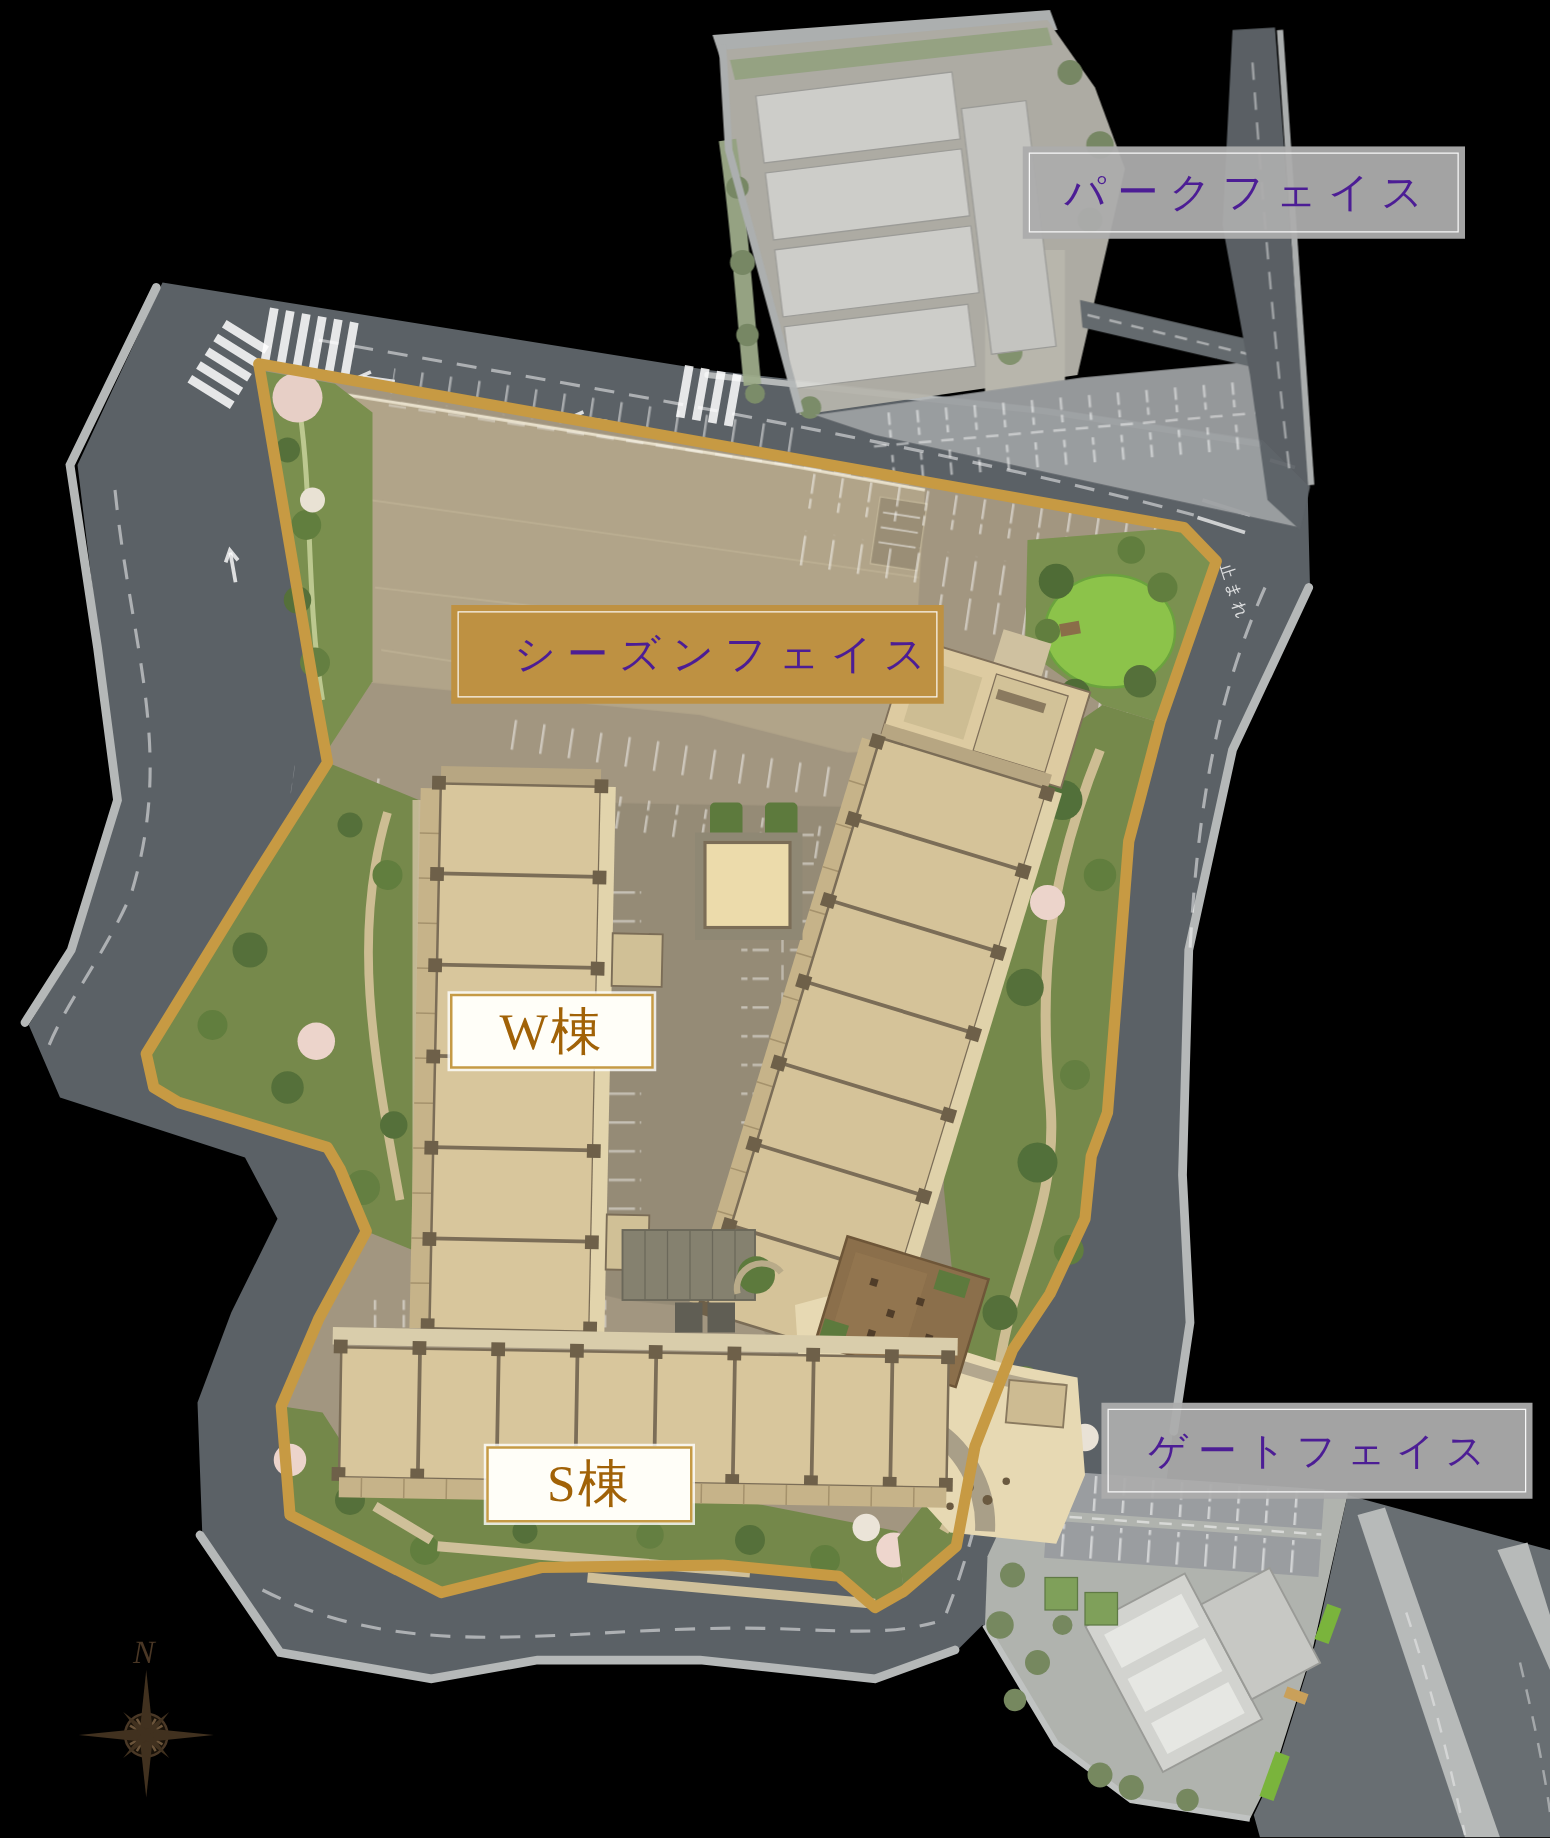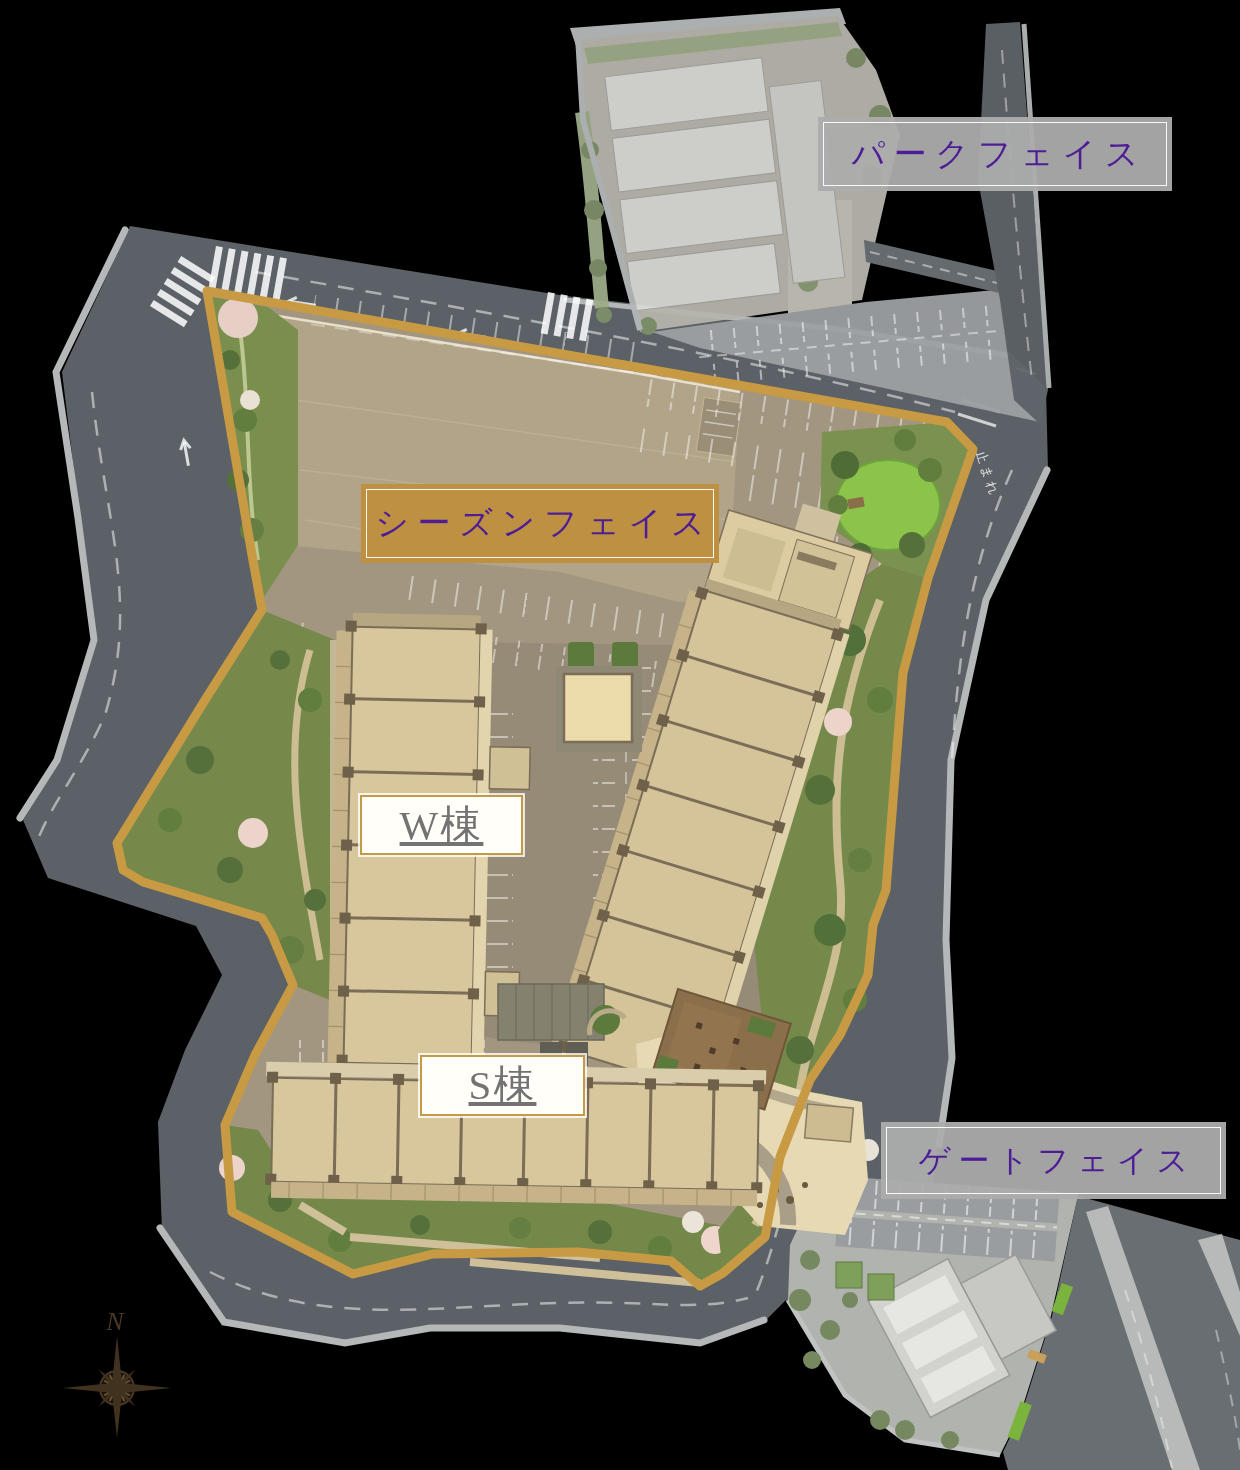--- a/index.html
+++ b/index.html
@@ -10,26 +10,26 @@
   .stage svg{position:absolute;left:0;top:0;}
   .face-label{
     position:absolute;display:flex;align-items:center;justify-content:center;
     color:#4c1d95;letter-spacing:.26em;text-indent:.26em;font-size:33px;
   }
   .face-label::after{
     content:"";position:absolute;inset:5px;
     border:1px solid rgba(255,255,255,.92);pointer-events:none;
   }
   .face-label.gray{background:rgba(172,172,172,.95);}
-  .face-label.gold{background:#BE9142;}
+  .face-label.gold{background:#BE9142;padding-left:36px;}
   .face-label.sm{font-size:31px;}
   .bldg-label{
     position:absolute;display:flex;align-items:center;justify-content:center;
     background:#FFFEF8;border:2px solid #C59A45;box-shadow:0 0 0 2px rgba(255,255,255,.8);
-    color:#737373;font-size:41px;letter-spacing:.05em;text-decoration:underline;
+    color:#a16207;font-size:41px;letter-spacing:.05em;
   }
 </style>
 </head>
 <body>
 
 <div class="stage">
 
 <svg width="1240" height="1470" viewBox="0 0 1240 1470">
   <defs>
     <pattern id="stall" width="23" height="30" patternUnits="userSpaceOnUse">
@@ -442,17 +442,17 @@
   </g>
 </svg>
 
 <div class="face-label gray" style="left:818px;top:117px;width:354px;height:74px;">パークフェイス</div>
 
 <div class="face-label gold" style="left:361px;top:484px;width:358px;height:79px;">シーズンフェイス</div>
 
 <div class="bldg-label" style="left:360px;top:795px;width:159px;height:56px;">W棟</div>
 
 
-<div class="bldg-label" style="left:389px;top:1055px;width:161px;height:57px;margin-left:31px;">S棟</div>
+<div class="bldg-label" style="left:389px;top:1157px;width:161px;height:57px;">S棟</div>
 
 <div class="face-label gray sm" style="left:881px;top:1122px;width:345px;height:77px;">ゲートフェイス</div>
 
 </div>
 
 </body></html>

